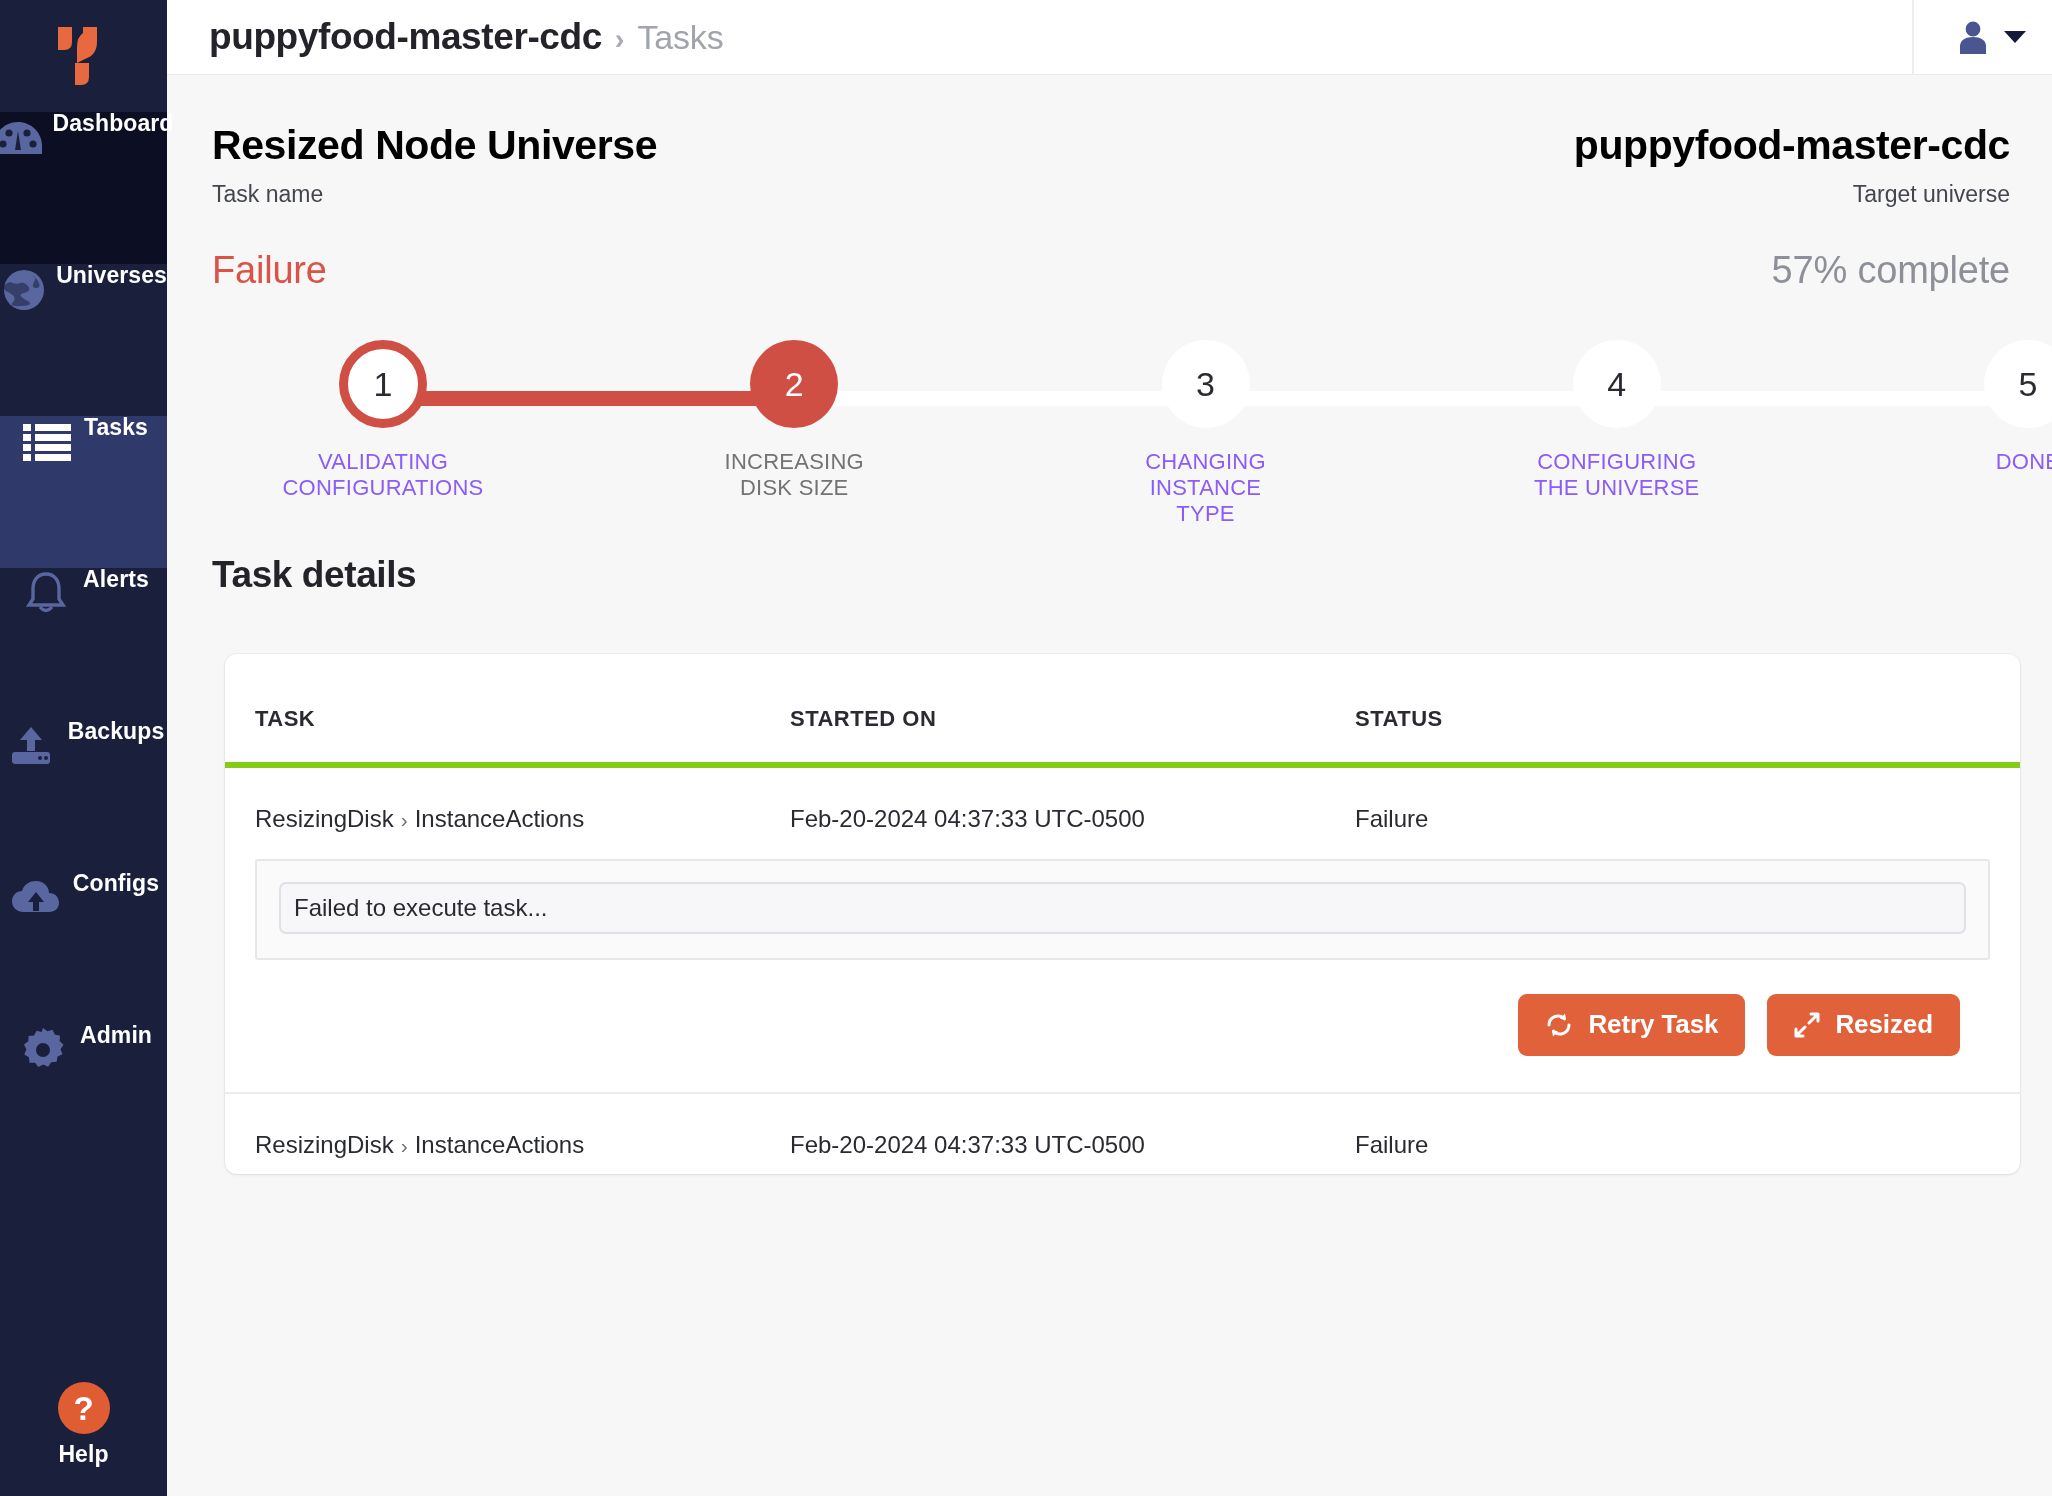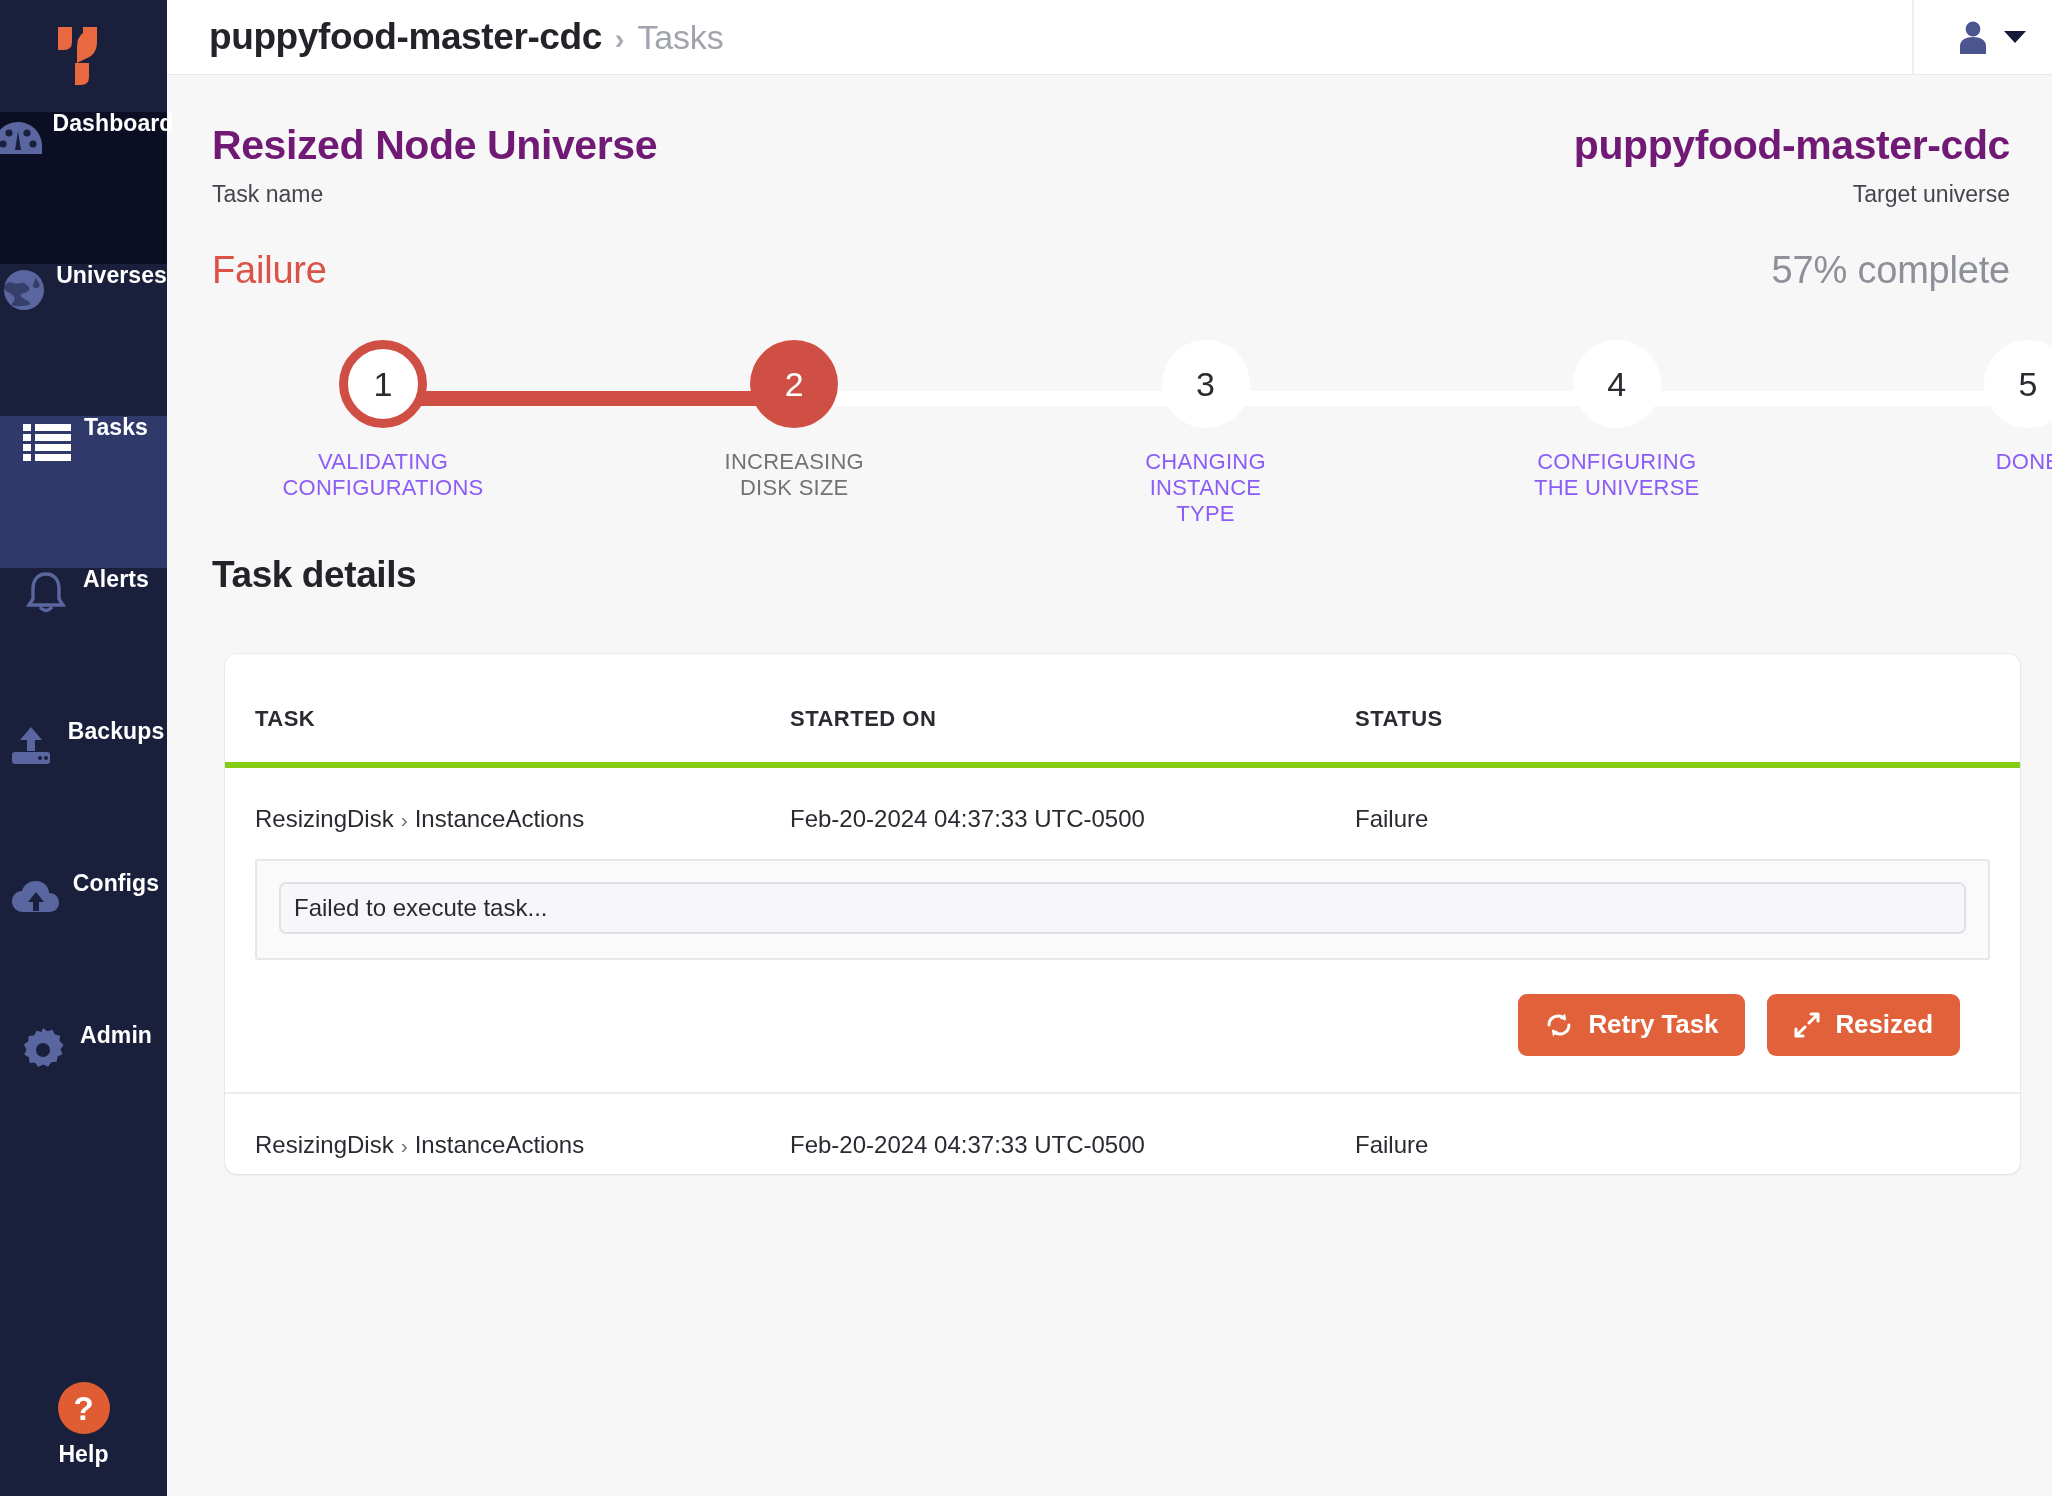--- a/index.html
+++ b/index.html
@@ -111,21 +111,21 @@
     position: relative;
   }
 
   .summary {
     display: flex; justify-content: space-between;
     padding: 48px 42px 0 45px;
   }
   .sum-left { text-align: left; }
   .sum-right { text-align: right; }
   .sum-title {
-    font-size: 41px; font-weight: 700; color: #701a75;
+    font-size: 41px; font-weight: 700; color: #000000;
     letter-spacing: -0.4px; line-height: 1.12;
   }
   .sum-sub {
     font-size: 23px; color: #44464E; margin-top: 12px;
     font-weight: 400;
   }
   .sum-status {
     font-size: 38px; color: #DB5247; margin-top: 41px;
     font-weight: 400; letter-spacing: -0.2px;
   }

